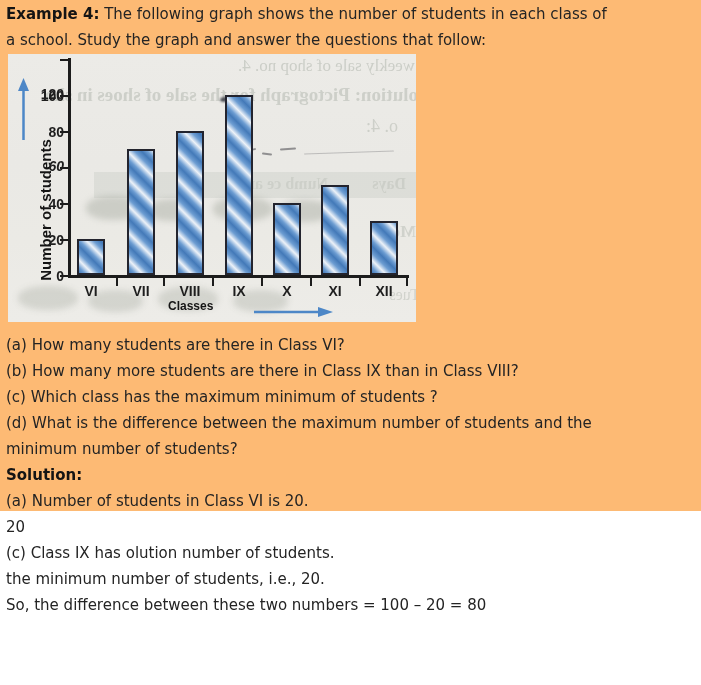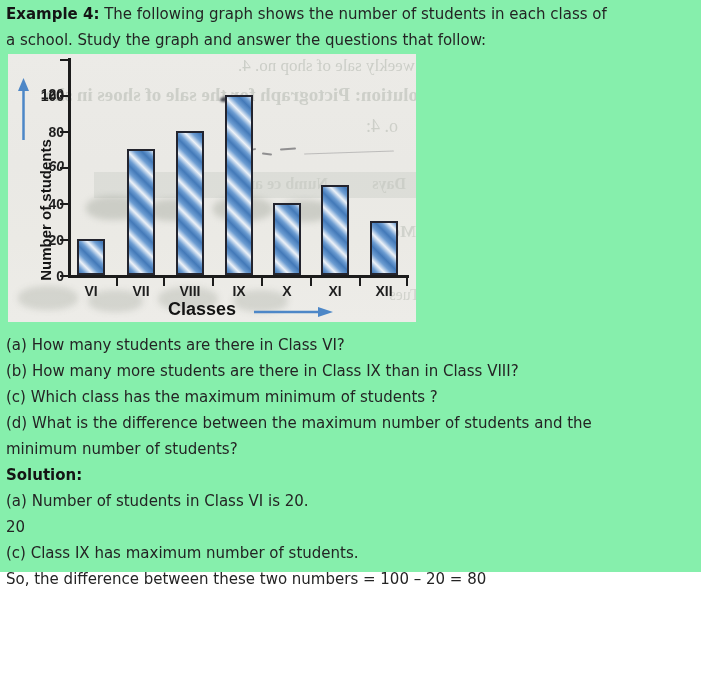--- a/index.html
+++ b/index.html
@@ -1,18 +1,18 @@
 <!DOCTYPE html>
 <html><head>
 <meta charset="utf-8">
 <style>
   html,body{margin:0;padding:0;background:#ffffff;}
   body{width:701px;height:685px;overflow:hidden;
        font-family:"DejaVu Sans","Liberation Sans",sans-serif;color:#222222;}
-  .page{position:relative;width:701px;height:572px;background:#86efac;}
+  .page{position:relative;width:701px;height:511px;background:#fdba74;}
 
   
   .textblock{position:absolute;left:6px;font-size:15px;line-height:26px;color:#242424;}
   .tline{white-space:nowrap;height:26px;}
   .b{font-weight:bold;color:#141414;}
   #intro{top:1px;}
   #questions{top:332px;}
   #solution{top:462px;}
 
   
@@ -36,21 +36,21 @@
               font-size:14px;color:#1e1e1e;line-height:18px;}
   .xcatlabel{position:absolute;width:40px;text-align:center;
              font-family:"Liberation Sans",sans-serif;font-weight:600;
              font-size:14px;color:#1e1e1e;line-height:16px;top:229px;}
   .bar{position:absolute;width:28px;box-sizing:border-box;border:2px solid #23242e;
        background:repeating-linear-gradient(45deg,#4379b8 0px,#6d9dd2 4px,#edf2f8 9px,#6d9dd2 14px,#4379b8 19px);}
   .ylab{position:absolute;left:-33px;top:147px;width:142px;height:18px;text-align:center;
         transform:rotate(-90deg);font-family:"Liberation Sans",sans-serif;
         font-weight:bold;font-size:15px;color:#141414;white-space:nowrap;}
   .xlab{position:absolute;left:160px;top:245px;font-family:"Liberation Sans",sans-serif;
-        font-weight:bold;font-size:18px;color:#141414;}
+        font-weight:bold;font-size:12px;color:#141414;}
   .arrow{position:absolute;}
 </style>
 </head>
 <body>
 
 <div class="page">
 
   <div class="textblock" id="intro">
     <div class="tline"><span class="b">Example 4:</span><span> The following graph shows the number of students in each class of</span></div>
     <div class="tline">a school. Study the graph and answer the questions that follow:</div>
@@ -141,17 +141,18 @@
       <div class="tline">(c) Which class has the maximum minimum of students ?</div>
       <div class="tline">(d) What is the difference between the maximum number of students and the</div>
       <div class="tline">minimum number of students?</div>
     </div>
 
   <div class="textblock" id="solution">
     <div class="tline b">Solution:</div>
     <div>
         <div class="tline">(a) Number of students in Class VI is 20.</div>
         <div class="tline">20</div>
-        <div class="tline">(c) Class IX has maximum number of students.</div>
+        <div class="tline">(c) Class IX has olution number of students.</div>
+        <div class="tline">the minimum number of students, i.e., 20.</div>
         <div class="tline">So, the difference between these two numbers = 100 – 20 = 80</div>
       </div>
   </div>
 </div>
 
 </body></html>

